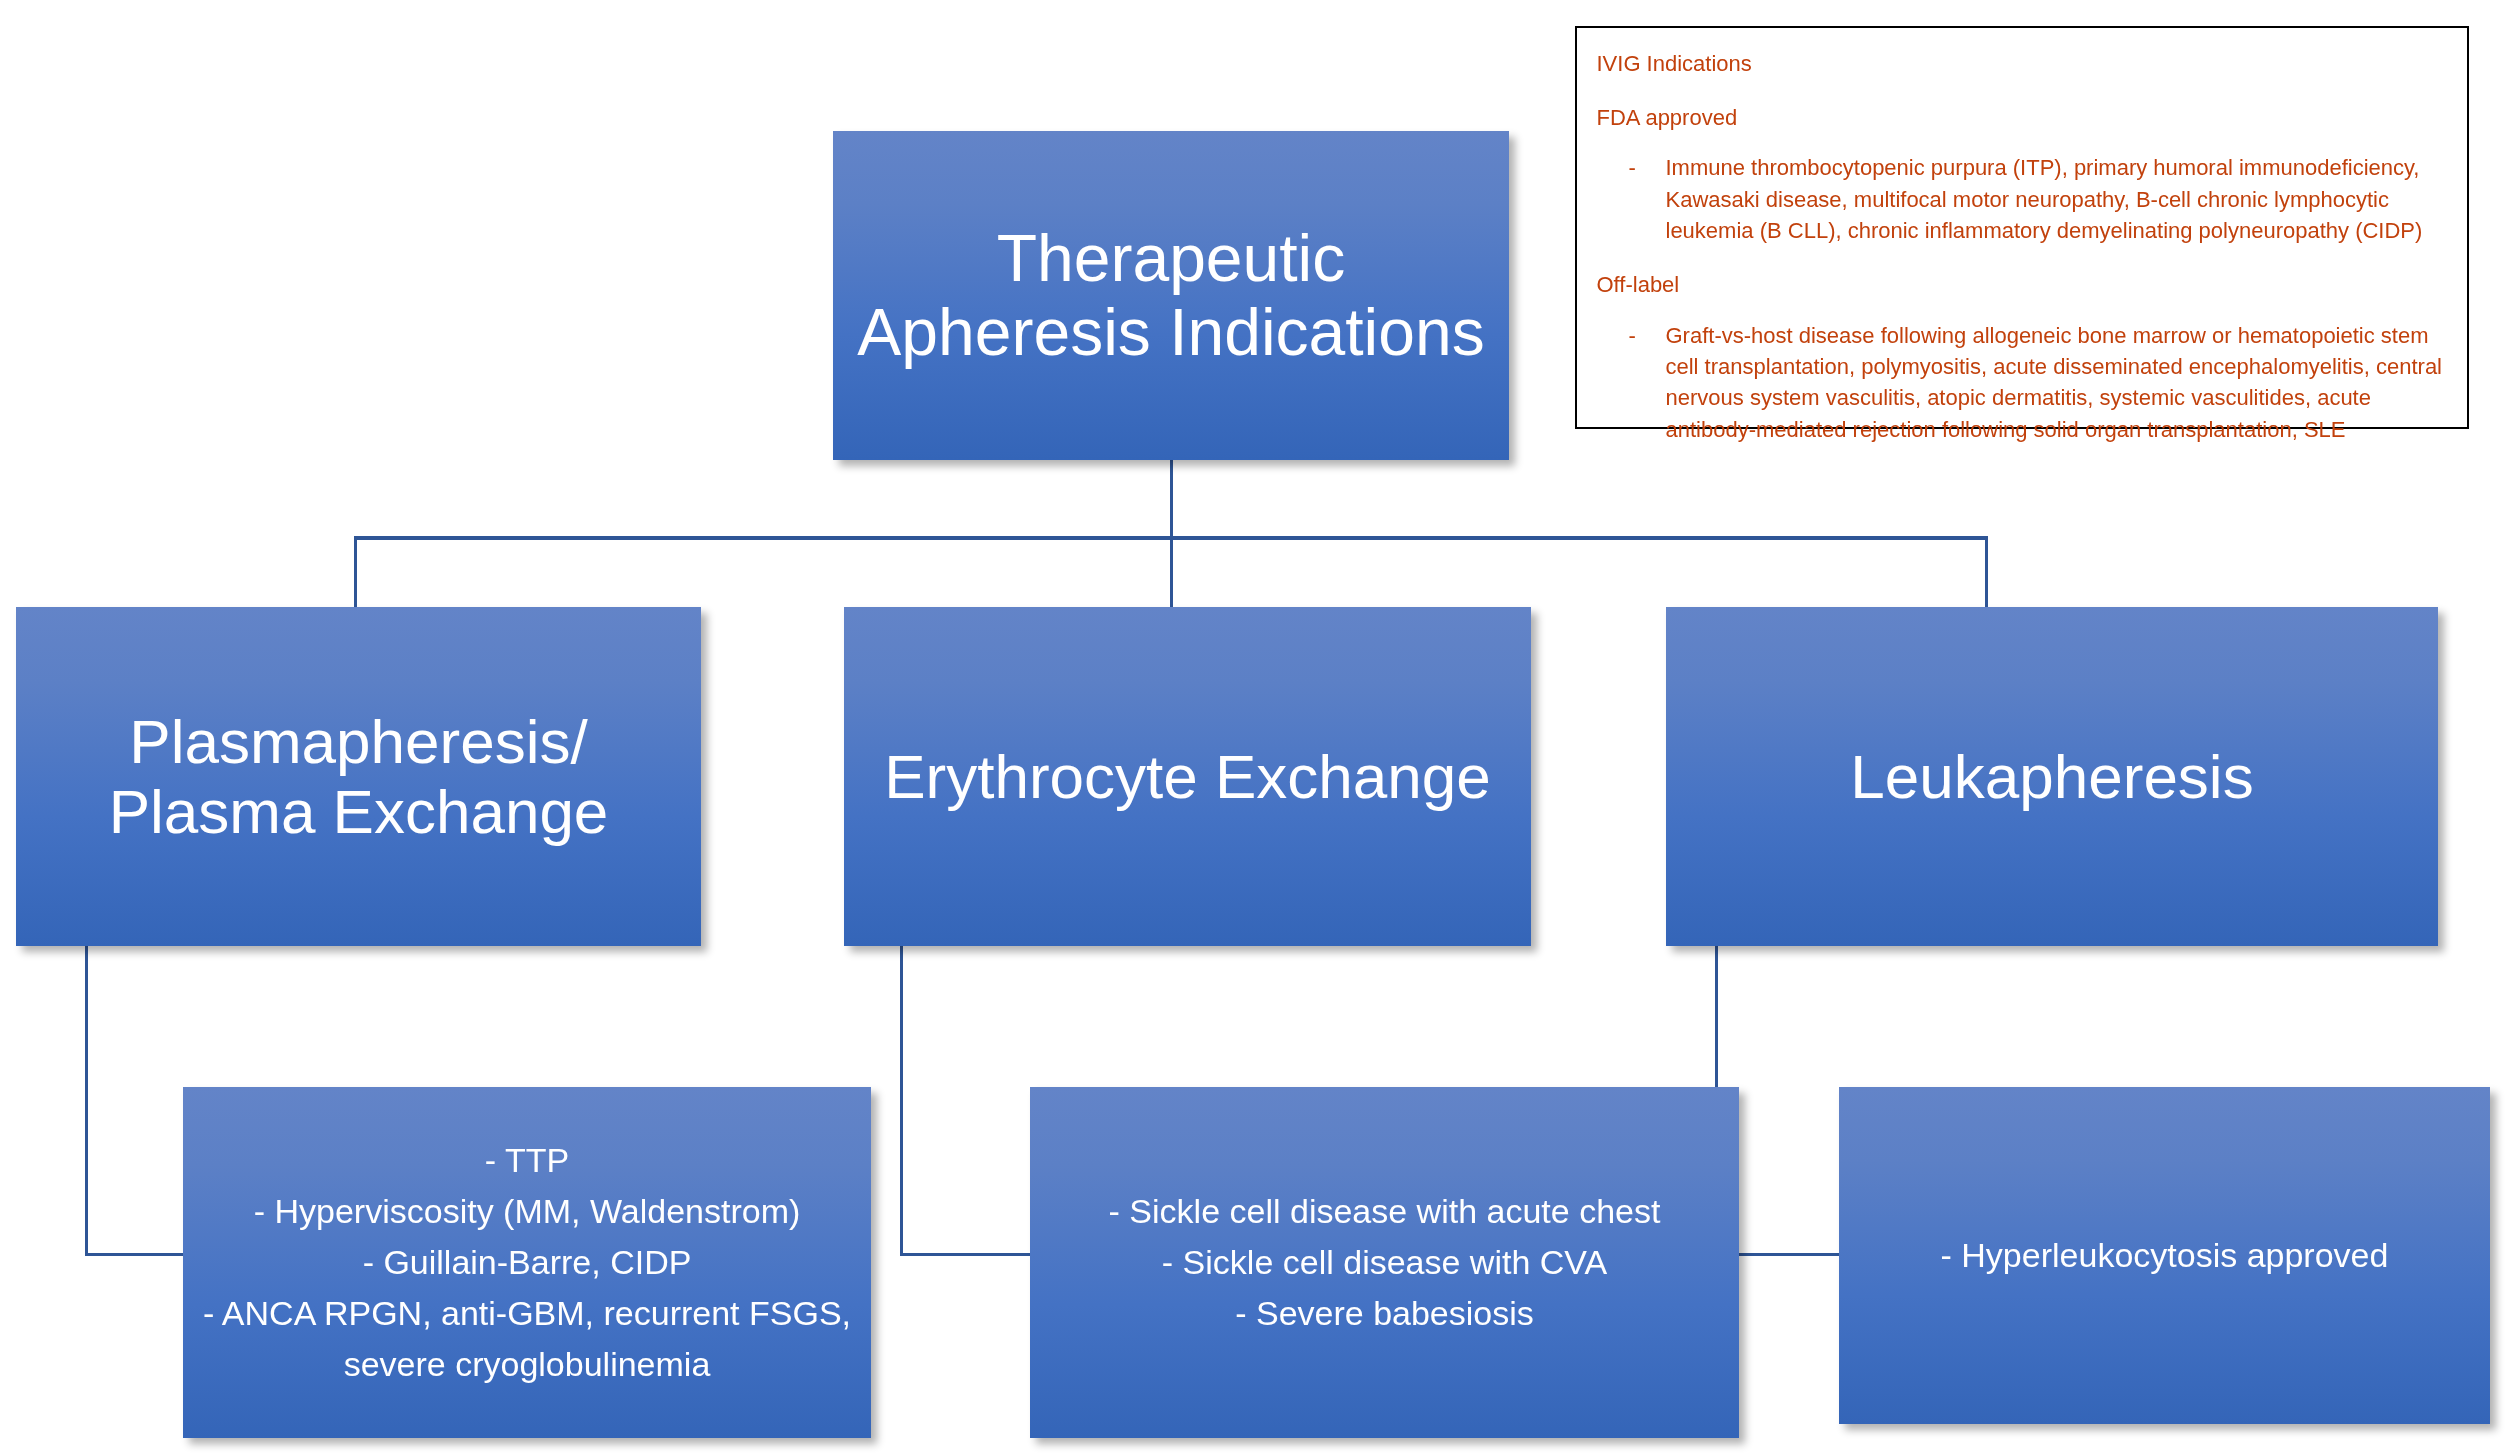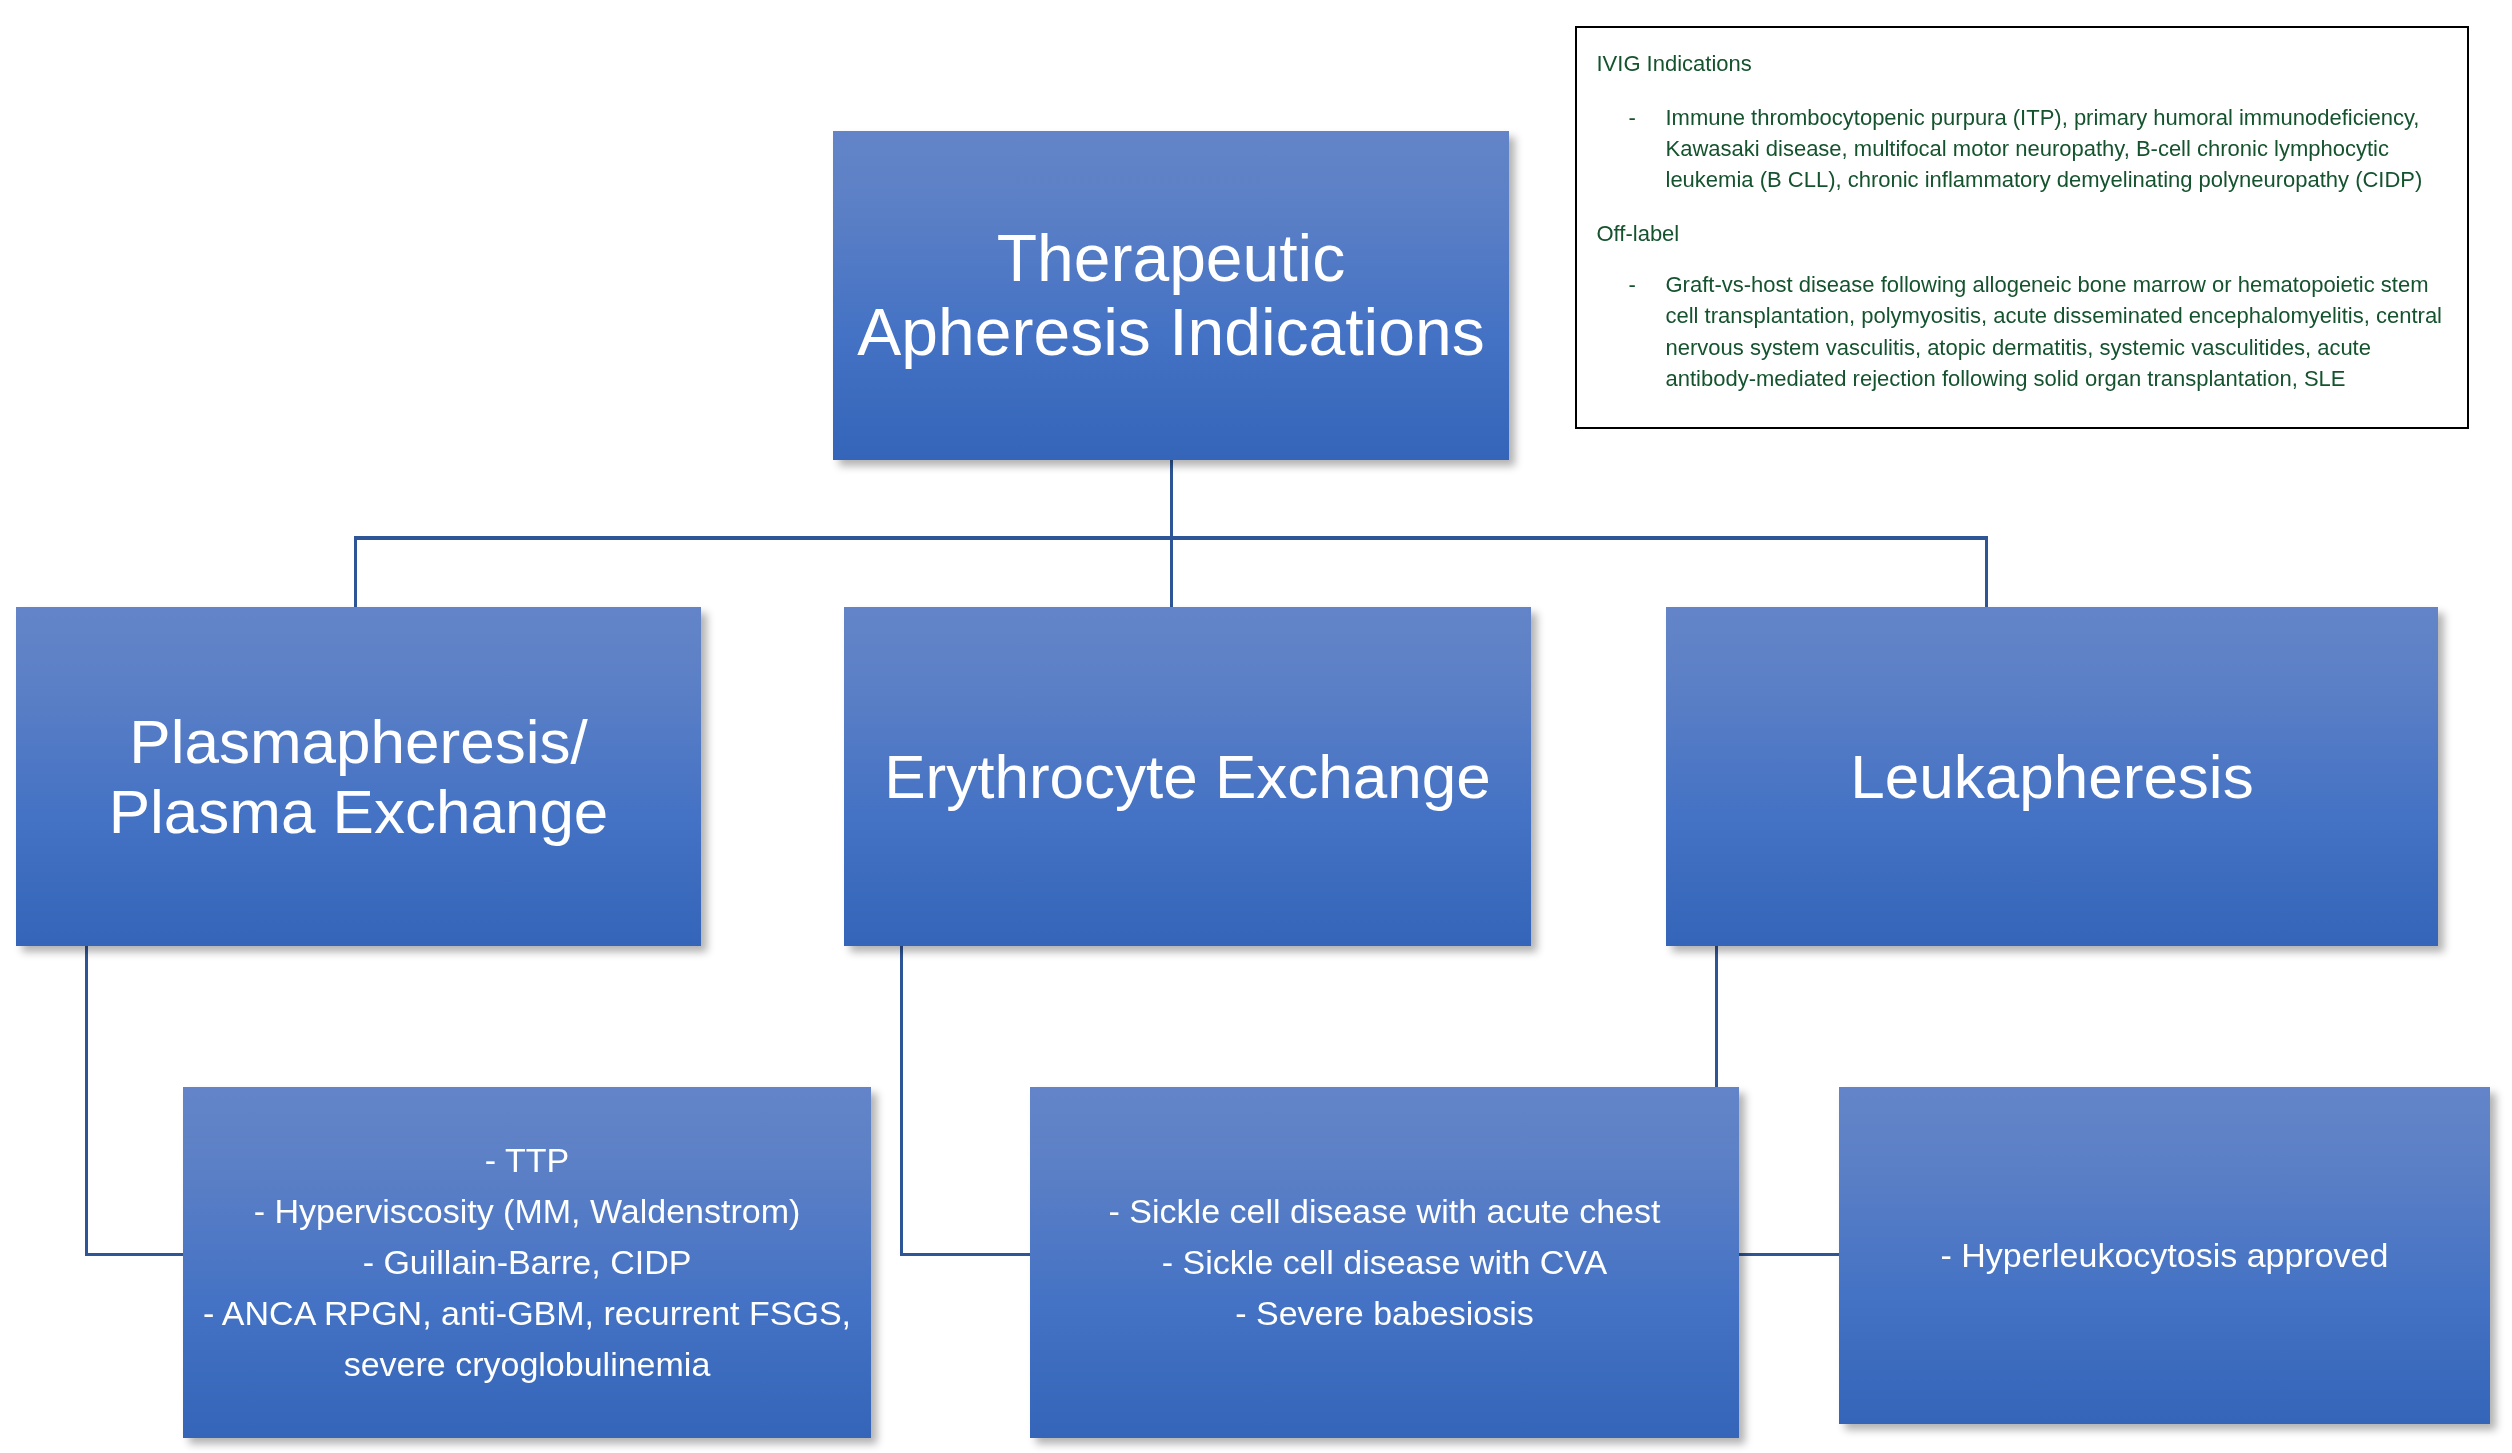--- a/index.html
+++ b/index.html
@@ -67,21 +67,21 @@
     display: block;
   }
 
   
   #ivig-box {
     position: absolute;
     z-index: 3;
     box-sizing: border-box;
     background: #ffffff;
     border: 2.7px solid #000000;
-    color: #14532d;
+    color: #c2410c;
     font-size: 22px;
     line-height: 1.42;
     padding: 19.5px 23px 8.9px 19.5px;
   }
   #ivig-box .ivig-head {
     margin: 0 0 23px 0;
   }
   #ivig-box .ivig-sub {
     margin: 0 0 19.5px 0;
   }
@@ -164,20 +164,21 @@
   </div>
 
   <div class="box box-detail" style="left:1839px; top:1087px; width:651px; height:337px;">
     <div class="detail-lines">
       <span class="detail-line">- Hyperleukocytosis approved</span>
     </div>
   </div>
 
   <div id="ivig-box" style="left:1575px; top:26px; width:894px; height:403px;">
     <div class="ivig-head">IVIG Indications</div>
+    <div class="ivig-sub">FDA approved</div>
     <div class="ivig-item">
       <span class="ivig-dash">-</span>
       <span class="ivig-text">Immune thrombocytopenic purpura (ITP), primary humoral immunodeficiency, Kawasaki disease, multifocal motor neuropathy, B-cell chronic lymphocytic leukemia (B CLL), chronic inflammatory demyelinating polyneuropathy (CIDP)</span>
     </div>
     <div class="ivig-sub">Off-label</div>
     <div class="ivig-item">
       <span class="ivig-dash">-</span>
       <span class="ivig-text">Graft-vs-host disease following allogeneic bone marrow or hematopoietic stem cell transplantation, polymyositis, acute disseminated encephalomyelitis, central nervous system vasculitis, atopic dermatitis, systemic vasculitides, acute antibody-mediated rejection following solid organ transplantation, SLE</span>
     </div>
   </div>

